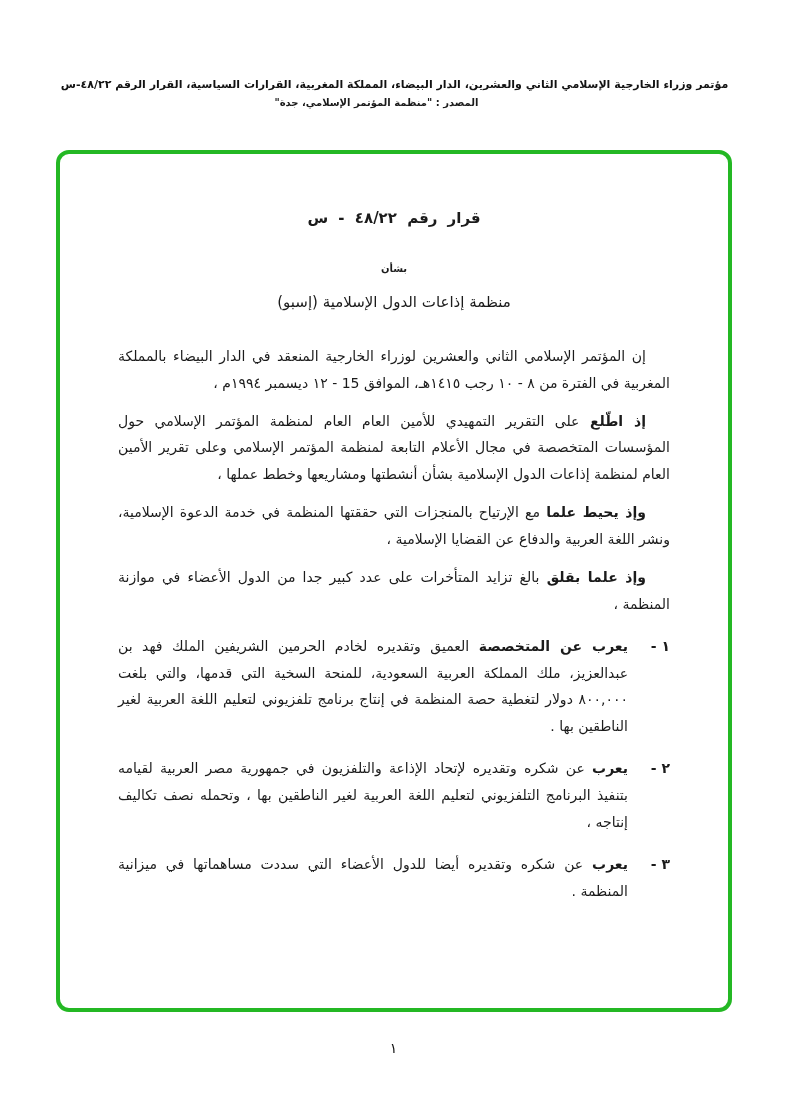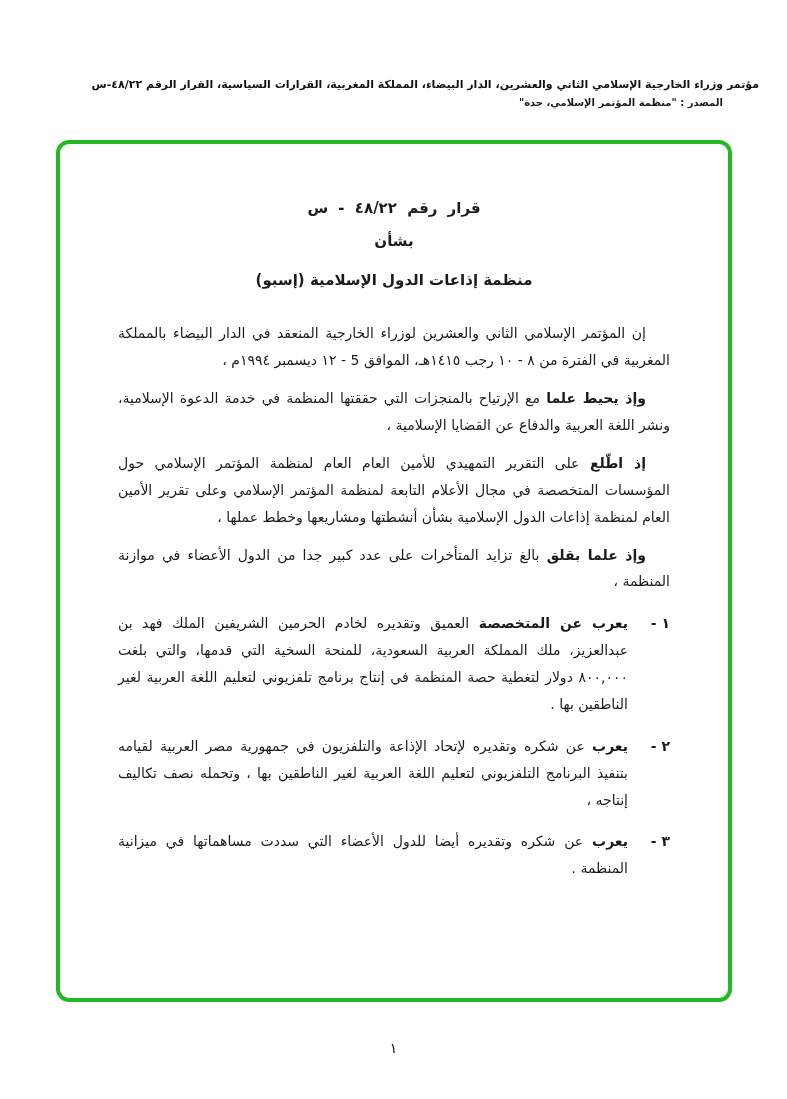--- a/index.html
+++ b/index.html
@@ -7,39 +7,39 @@
   body {
     position:relative;
     font-family:"DejaVu Sans", sans-serif;
     color:#1b1b1b;
     overflow:hidden;
   }
   .doc-header {
     position:absolute;
     top:78px; left:30px; right:28px;
     direction:rtl;
-    text-align:right;
+    text-align:center;
   }
   .hdr-line1 {
     font-size:11px;
     font-weight:bold;
     color:#121212;
     white-space:nowrap;
   }
   .hdr-line2 {
     margin-top:6px;
     padding-left:0;
     padding-right:36px;
     font-size:10px;
     font-weight:bold;
     color:#1a1a1a;
   }
   .green-frame {
     position:absolute;
-    top:140px; left:56px;
+    top:150px; left:56px;
     width:676px; height:862px;
     border:4px solid #24b824;
     border-radius:13px;
     background:#ffffff;
   }
   .doc {
     direction:rtl;
     padding:50px 58px 0 58px;
     font-size:14px;
     line-height:1.92;
@@ -48,25 +48,25 @@
     text-align:center;
     margin-bottom:26px;
   }
   .t1 {
     font-weight:bold;
     font-size:15px;
     word-spacing:5px;
   }
   .t2 {
     font-weight:bold;
-    font-size:15px;
-    margin-top:4px;
+    font-size:10px;
+    margin-top:26px;
   }
   .t3 {
-    font-weight:bold;
+    font-weight:normal;
     font-size:15px;
     margin-top:10px;
   }
   .para {
     text-align:justify;
     text-indent:24px;
     margin-bottom:11px;
   }
   .lead { font-weight:bold; }
   .items { margin-top:4px; }
@@ -106,31 +106,31 @@
     <article class="doc">
 
       <div class="title-block">
         <div class="t1">قرار رقم ٤٨/٢٢ - س</div>
         <div class="t2">بشأن</div>
         <div class="t3">منظمة إذاعات الدول الإسلامية (إسبو)</div>
       </div>
 
       <p class="para">
         <span class="lead"></span>
-        <span>إن المؤتمر الإسلامي الثاني والعشرين لوزراء الخارجية المنعقد في الدار البيضاء بالمملكة المغربية في الفترة من ٨ - ١٠ رجب ١٤١٥هـ، الموافق 5 - ١٢ ديسمبر ١٩٩٤م ،</span>
+        <span>إن المؤتمر الإسلامي الثاني والعشرين لوزراء الخارجية المنعقد في الدار البيضاء بالمملكة المغربية في الفترة من ٨ - ١٠ رجب ١٤١٥هـ، الموافق 15 - ١٢ ديسمبر ١٩٩٤م ،</span>
+      </p>
+
+      <p class="para">
+        <span class="lead">إذ اطّلع</span>
+        <span>على التقرير التمهيدي للأمين العام العام لمنظمة المؤتمر الإسلامي حول المؤسسات المتخصصة في مجال الأعلام التابعة لمنظمة المؤتمر الإسلامي وعلى تقرير الأمين العام لمنظمة إذاعات الدول الإسلامية بشأن أنشطتها ومشاريعها وخطط عملها ،</span>
       </p>
 
       <p class="para">
         <span class="lead">وإذ يحيط علما</span>
         <span>مع الإرتياح بالمنجزات التي حققتها المنظمة في خدمة الدعوة الإسلامية، ونشر اللغة العربية والدفاع عن القضايا الإسلامية ،</span>
-      </p>
-
-      <p class="para">
-        <span class="lead">إذ اطّلع</span>
-        <span>على التقرير التمهيدي للأمين العام العام لمنظمة المؤتمر الإسلامي حول المؤسسات المتخصصة في مجال الأعلام التابعة لمنظمة المؤتمر الإسلامي وعلى تقرير الأمين العام لمنظمة إذاعات الدول الإسلامية بشأن أنشطتها ومشاريعها وخطط عملها ،</span>
       </p>
 
       <p class="para">
         <span class="lead">وإذ علما بقلق</span>
         <span>بالغ تزايد المتأخرات على عدد كبير جدا من الدول الأعضاء في موازنة المنظمة ،</span>
       </p>
 
       <div class="items">
 
         <div class="item">

